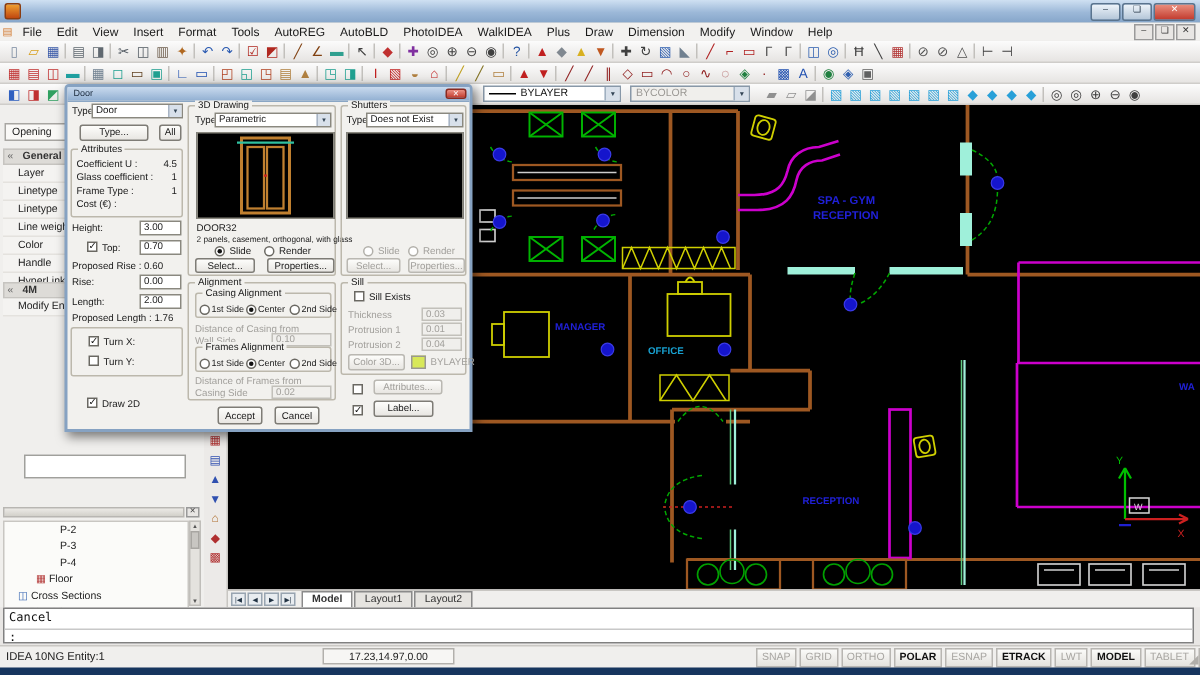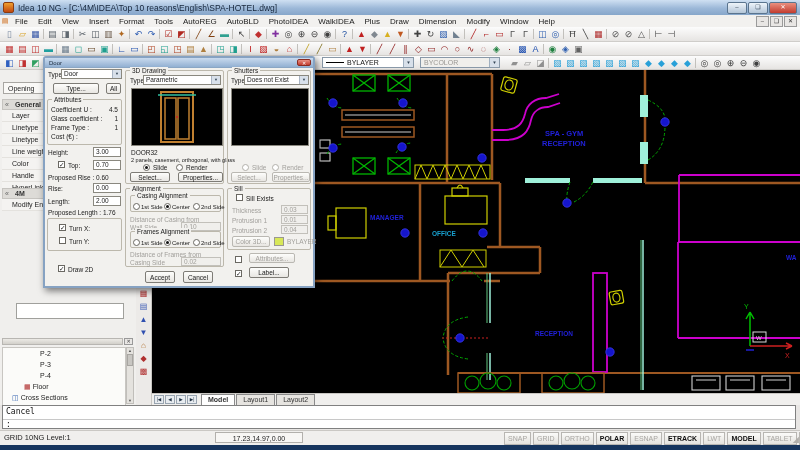--- a/index.html
+++ b/index.html
@@ -96,21 +96,20 @@
   .f6{font-size:6px;}
   .f55{font-size:5.5px;}
 </style>
 </head>
 <body>
 
 <div id="app">
 
   <div class="titlebar">
     <span class="app-icon"></span>
-    <span>Idea 10 NG  - [C:\4M\IDEA\Top 10 reasons\English\SPA-HOTEL.dwg]</span>
     <span class="win-btns">
       <span class="wbtn">–</span>
       <span class="wbtn">❏</span>
       <span class="wbtn close">✕</span>
     </span>
   </div>
 
   <div class="menubar">
     <span class="mdoc">▤</span>
     <span><span class="menu-item">File</span><span class="menu-item">Edit</span><span class="menu-item">View</span><span class="menu-item">Insert</span><span class="menu-item">Format</span><span class="menu-item">Tools</span><span class="menu-item">AutoREG</span><span class="menu-item">AutoBLD</span><span class="menu-item">PhotoIDEA</span><span class="menu-item">WalkIDEA</span><span class="menu-item">Plus</span><span class="menu-item">Draw</span><span class="menu-item">Dimension</span><span class="menu-item">Modify</span><span class="menu-item">Window</span><span class="menu-item">Help</span></span>
@@ -546,21 +545,21 @@
 
   <div class="cmd">
     <div class="cmd-box">
       <div class="cmd-l1">Cancel</div>
       <div class="cmd-div"></div>
       <div class="cmd-l2">:</div>
     </div>
   </div>
 
   <div class="statusbar">
-    <span class="sb-left">GRID 10NG Level:1</span>
+    <span class="sb-left">IDEA 10NG Entity:1</span>
     <span class="sb-coords">17.23,14.97,0.00</span>
     <span class="sb-toggles">
       <span class="stoggle">SNAP</span>
         <span class="stoggle">GRID</span>
         <span class="stoggle">ORTHO</span>
         <span class="stoggle on">POLAR</span>
         <span class="stoggle">ESNAP</span>
         <span class="stoggle on">ETRACK</span>
         <span class="stoggle">LWT</span>
         <span class="stoggle on">MODEL</span>

